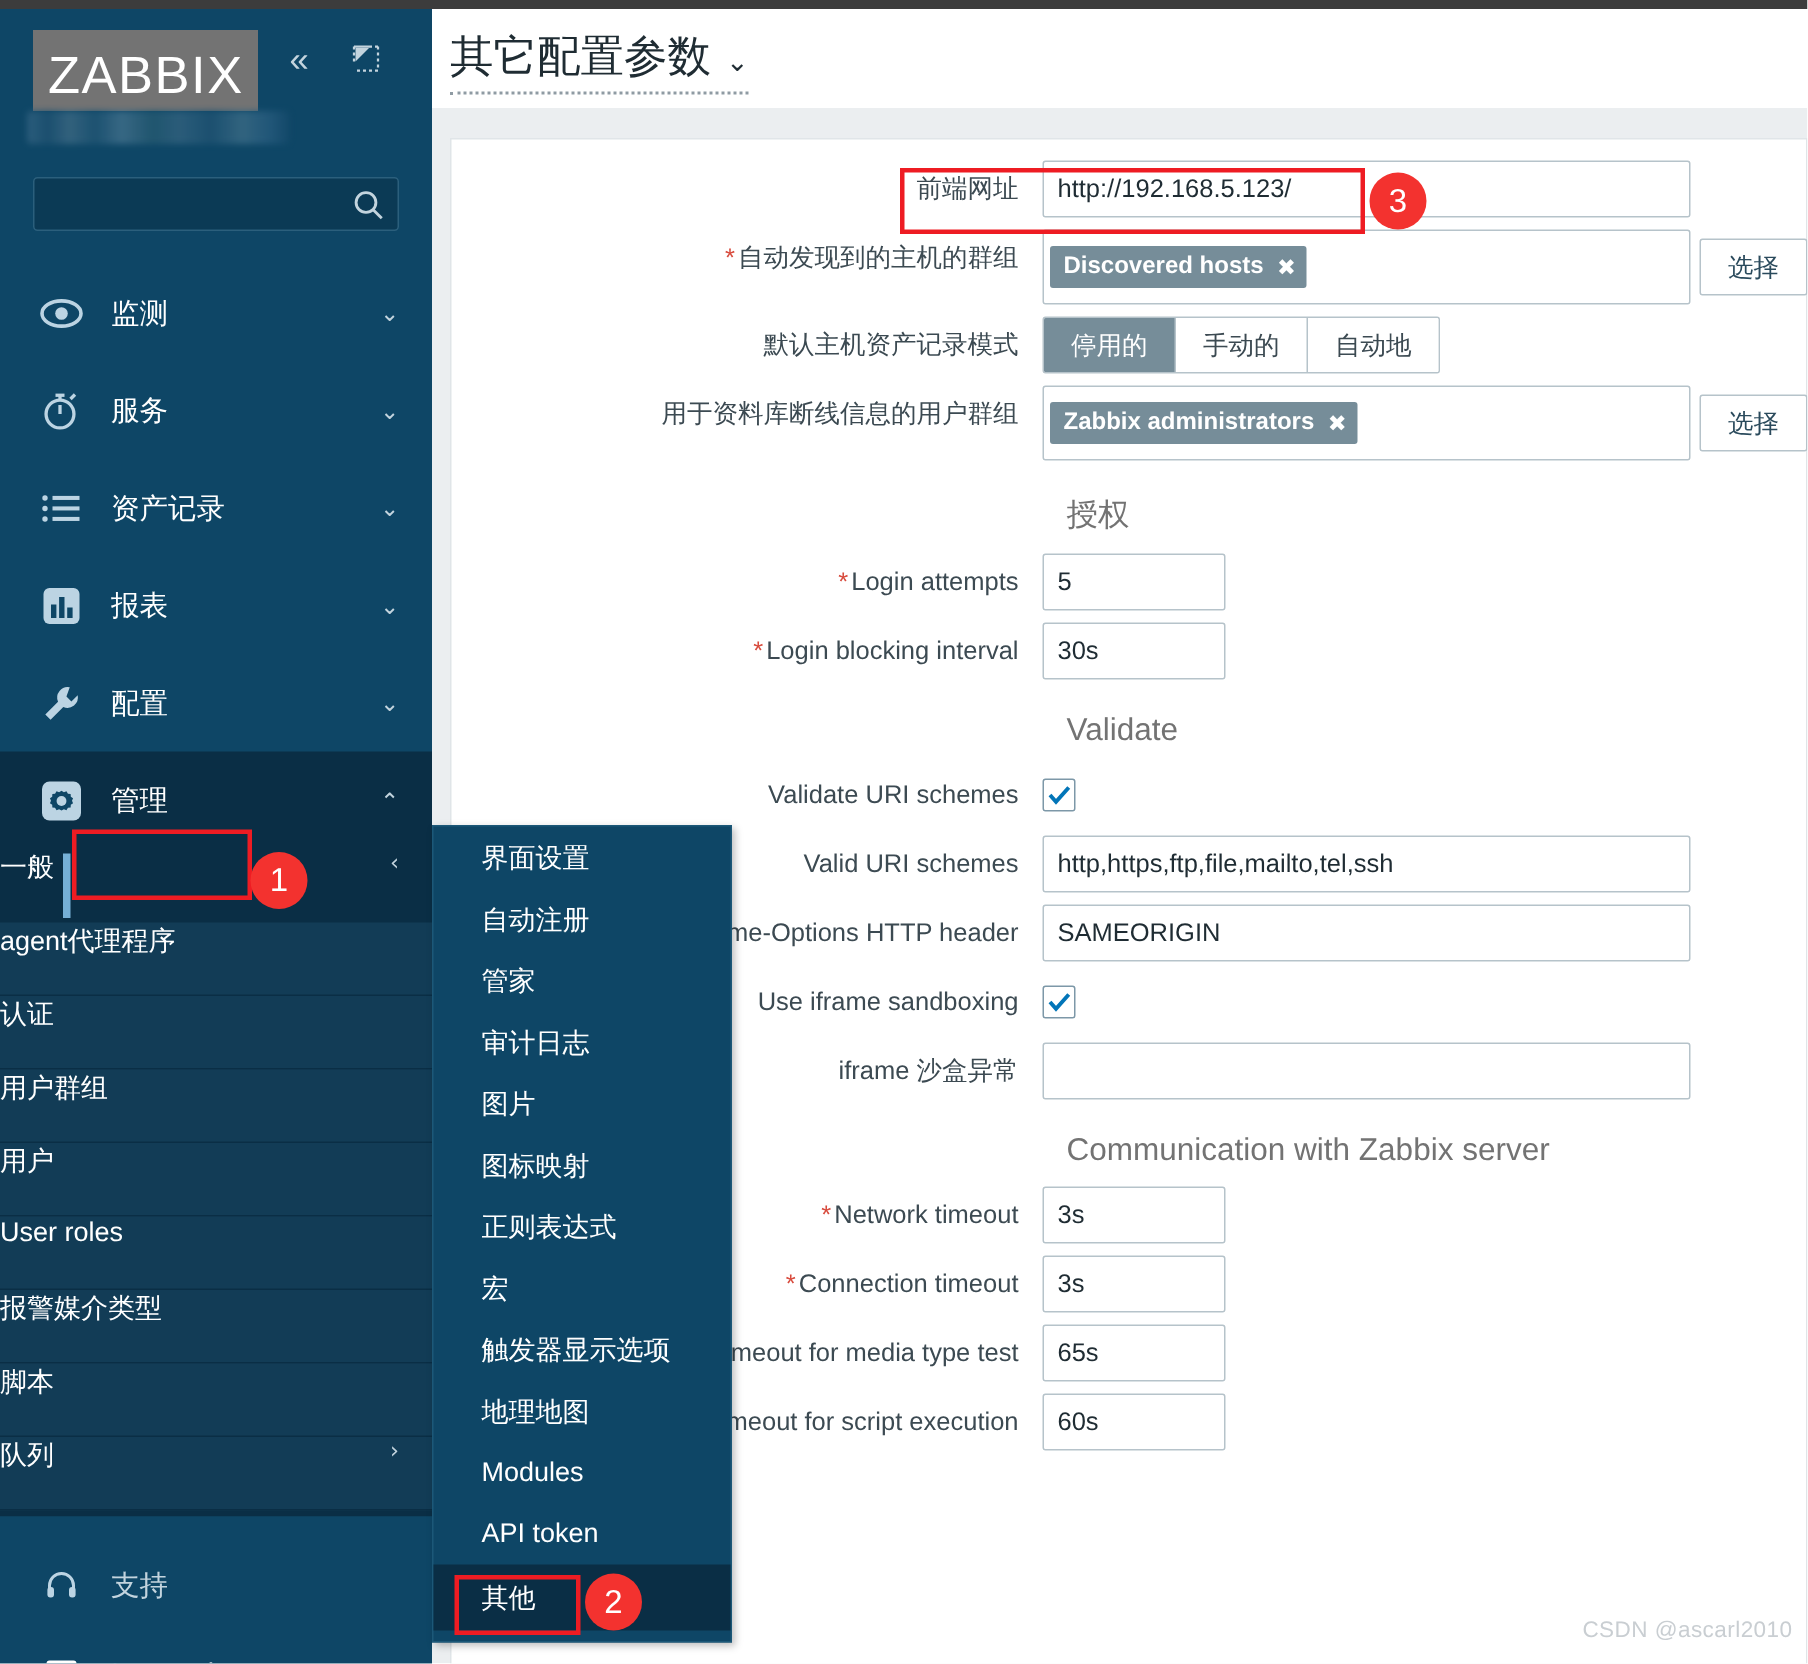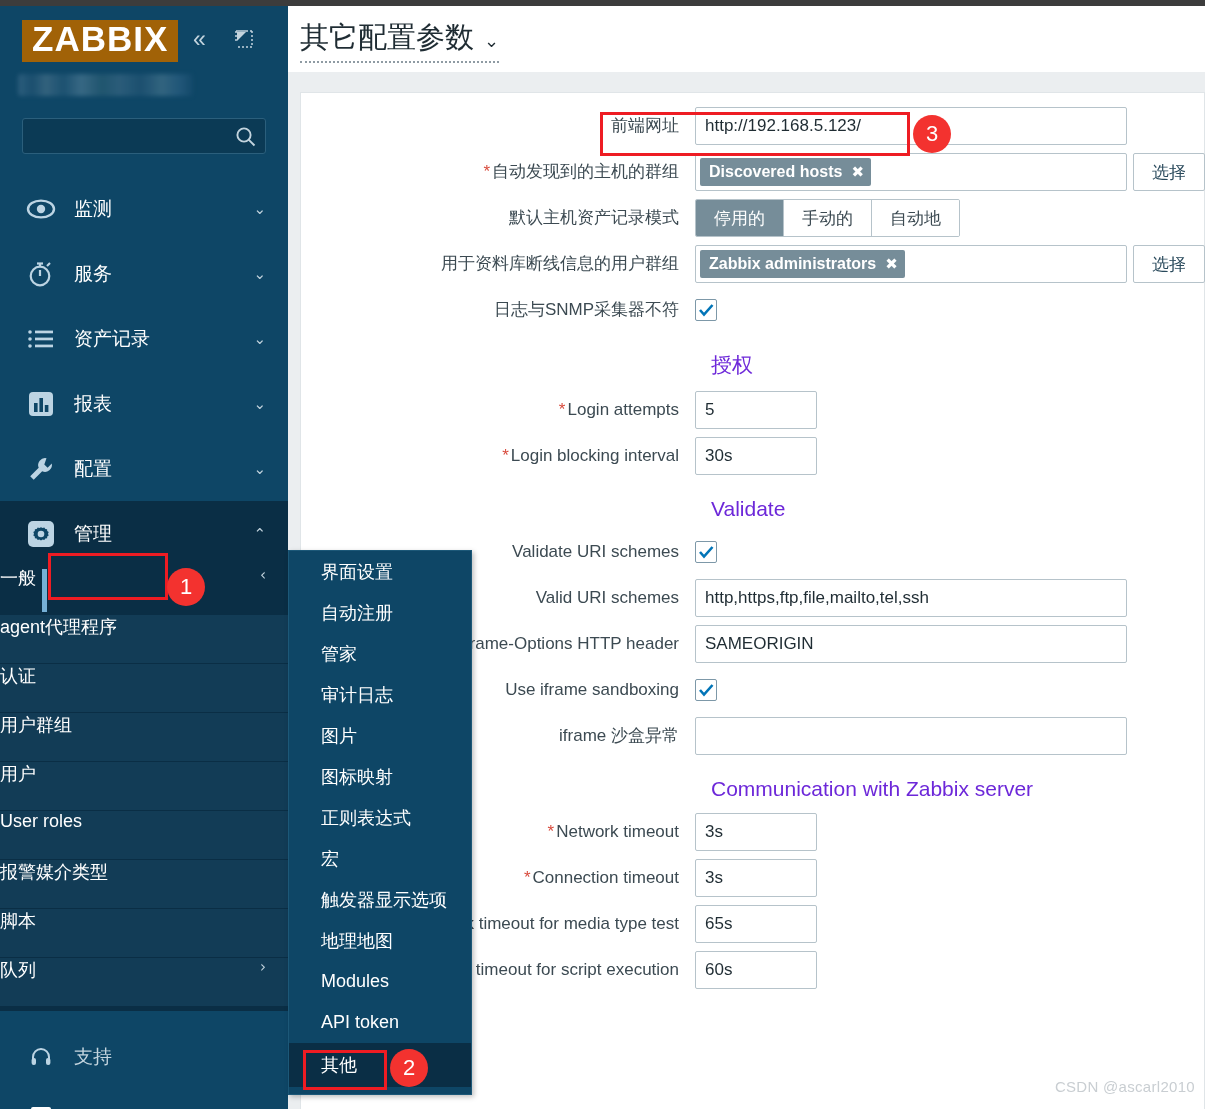--- a/index.html
+++ b/index.html
@@ -25,26 +25,26 @@
   
   .sidebar {
     position: absolute; left: 0; top: 6px;
     width: 288px; height: 1103px;
     background: #0e4666;
     overflow: hidden;
   }
   .sb-top { position: relative; height: 72px; }
   .zbx-logo {
     position: absolute; left: 22px; top: 14px;
-    background: #a16207;
+    background: #737373;
     color: #ffffff;
     font-size: 35px; line-height: 38px;
     letter-spacing: 1px;
-    padding: 0 10px 4px 10px;
-    font-weight: 700;
+    padding: 12px 10px 4px 10px;
+    font-weight: 400;
   }
   .sb-collapse {
     position: absolute; left: 193px; top: 22px;
     color: #c3d4de; font-size: 23px; line-height: 23px;
     letter-spacing: -4px;
     user-select: none;
   }
   .sb-compact {
     position: absolute; left: 233px; top: 22px;
     width: 22px; height: 22px;
@@ -125,21 +125,21 @@
     width: 5px; height: 43px;
     background: #76b0d6;
   }
 
   .sb-bottom { background: #0e4666; padding-top: 16px; }
 
   
   .flyout {
     position: absolute;
     left: 288px; top: 550px;
-    width: 184px; height: 545px;
+    width: 200px; height: 545px;
     background: #0e4666;
     border: 1px solid #1c5878;
     z-index: 40;
     box-shadow: 2px 2px 5px rgba(0,0,0,.25);
   }
   .fly-item {
     height: 41px;
     display: flex; align-items: center;
     padding-left: 32px;
     color: #ffffff;
@@ -217,21 +217,21 @@
     padding: 13px 9px;
     font-family: "Liberation Sans", sans-serif;
     background: #fff;
     outline: none;
   }
   input.w-wide { width: 432px; }
   input.w-small { width: 122px; }
   input.w-sec { width: 432px; }
 
   .multiselect {
-    width: 432px; height: 38px;
+    width: 432px; height: 50px;
     border: 1px solid #b6c3ca;
     border-radius: 2px;
     display: flex; align-items: center;
     padding: 0 4px;
     background: #fff;
   }
   .chip {
     background: #768d99;
     color: #ffffff;
     font-size: 16px;
@@ -287,21 +287,21 @@
     border-radius: 2px;
     background: #fff;
     margin-top: 8px;
     position: relative;
     cursor: pointer;
   }
   .cbx svg { position: absolute; left: 2px; top: 2px; }
 
   .sect-head {
     font-size: 21px;
-    color: #6d28d9;
+    color: #737373;
     margin: 22px 0 12px 410px;
   }
 
   
   .hl {
     position: absolute;
     border: 3px solid #ee1c23;
     z-index: 50;
     pointer-events: none;
   }
@@ -543,30 +543,20 @@
               <div class="multiselect">
                 <span class="chip">
                   <span>Zabbix administrators</span>
                   <span class="x">✖</span>
                 </span>
               </div>
               <div class="select-btn">选择</div>
             </div>
           </div>
 
-          <div class="row">
-            <div class="lab">日志与SNMP采集器不符</div>
-            <div class="ctl">
-              <div class="cbx">
-                <svg width="16" height="16" viewBox="0 0 16 16">
-                    <path d="M2 8 L6 12.5 L14.5 3" stroke="#0275b8" stroke-width="2.6" fill="none"></path>
-                  </svg>
-              </div>
-            </div>
-          </div>
 
           <div class="sect-head">授权</div>
 
           <div class="row">
             <div class="lab"><span class="req">*</span><span>Login attempts</span></div>
             <div class="ctl">
                 <input class="t w-small" value="5" style="">
               </div>
           </div>
 

